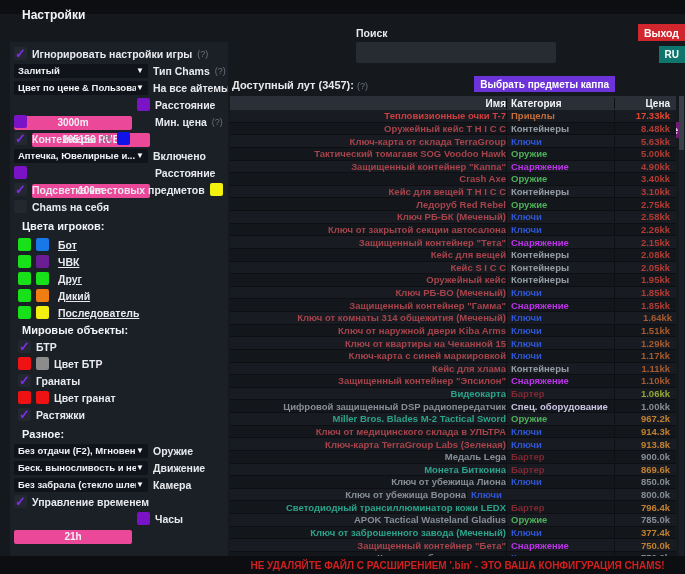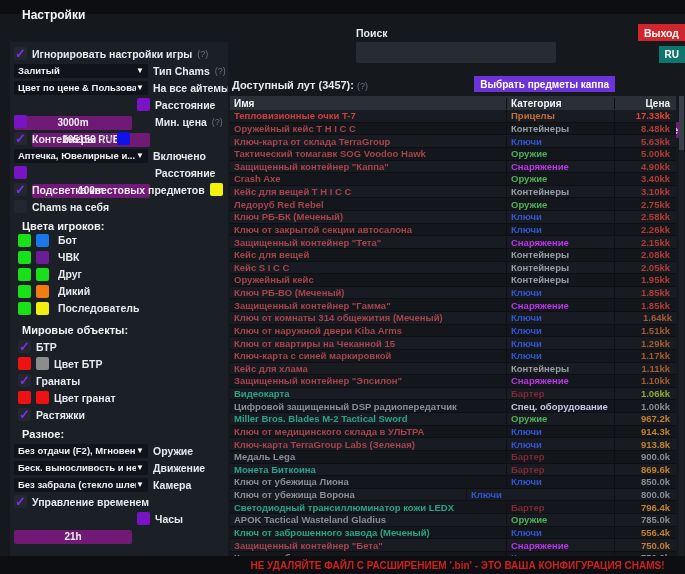--- a/index.html
+++ b/index.html
@@ -28,28 +28,28 @@
   }
   .checkbox.un { color:transparent; }
   .dd {
     width:134px; height:14px; background:#10141a; border-radius:2px; flex:0 0 auto;
     display:flex; align-items:center; justify-content:space-between;
     padding:0 4px; font-size:9.5px; color:#f0f2f5; overflow:hidden;
   }
   .dd .ddval { overflow:hidden; text-overflow:clip; white-space:nowrap; }
   .arr { font-size:8px; color:#ffffff; flex:0 0 auto; }
   .inp {
-    width:118px; height:14px; background:#701a75; border-radius:2px; flex:0 0 auto;
+    width:118px; height:14px; background:#ec4899; border-radius:2px; flex:0 0 auto;
     display:flex; align-items:center; justify-content:center; font-size:10px; color:#f0f2f5;margin-top:36px;
   }
   .swatch { width:13px; height:13px; border-radius:2px; flex:0 0 auto; }
   .help { color:#6c7280; font-weight:normal; font-size:9px; }
   .lbl { font-size:10.5px; }
   .sec-h { font-size:11px; padding:5px 0 3px 12px; color:#f2f4f7; height:19px; }
-  .prow { display:flex; align-items:flex-start; height:17px; padding-left:8px; gap:5px; font-size:10.5px; }
+  .prow { display:flex; align-items:flex-end; height:17px; padding-left:8px; gap:5px; font-size:10.5px;text-decoration:underline; }
   .prow .lbl { margin-left:4px; }
   .wrow { display:flex; align-items:center; height:17px; padding-left:8px; gap:5px; font-size:10.5px; }
 
   
   .search-label { position:absolute; left:356px; top:27px; width:200px; font-size:10.5px; }
   .search-input {
     position:absolute; left:356px; top:42px; width:200px; height:21px;
     background:#272b32; border:none; outline:none; border-radius:2px;
     color:#e8eaee; font:bold 10.5px "Liberation Sans", sans-serif; padding:0 6px;
   }
@@ -59,21 +59,21 @@
   .loot-title { position:absolute; left:232px; top:79px; font-size:11px; }
   .kappa-btn { position:absolute; right:70px; top:76px; height:16px; font-size:10px; }
   .drop-btn  { position:absolute; right:1px;  top:76px; height:16px; font-size:10px; }
 
   
   .tbl { position:absolute; left:230px; top:96px; width:446px; height:460px; overflow:hidden; }
   .thead { display:flex; align-items:center; height:14px; background:#2b2f37; font-size:10px; color:#f2f4f7; }
   .trow  { display:flex; align-items:center; height:12.63px; font-size:9.5px; border-bottom:1px solid #0d0f13; }
   .trow:nth-child(odd) { background:#181b21; }
   .trow:nth-child(even){ background:#13161b; }
-  .c-name  { flex:1 1 auto; padding-left:4px; overflow:hidden; white-space:nowrap; }
+  .c-name  { flex:1 1 auto; padding-left:4px; overflow:hidden; white-space:nowrap;text-align:right; }
   .c-cat   { width:108px; flex:0 0 auto; padding-left:4px; border-left:1px solid #0d0f13; overflow:hidden; white-space:nowrap; }
   .c-price { width:62px; flex:0 0 auto; text-align:right; padding-right:6px; border-left:1px solid #0d0f13; white-space:nowrap; }
   .scrollbar { position:absolute; right:1px; top:96px; width:5px; height:460px; background:#1b1f25; }
   .scroll-thumb { width:5px; height:54px; background:#394049; }
 
   
   .msgbar { position:absolute; left:0; right:0; bottom:0; height:18px; background:#0c0e11; }
   .msg { position:absolute; left:230px; right:0; bottom:0; height:18px; display:flex; align-items:center; justify-content:center; color:#d41f1f; font-size:10px; white-space:nowrap; }
 </style>
 </head>
@@ -478,21 +478,21 @@
 
       <div class="trow">
         <div class="c-name" style="color: rgb(136, 142, 149);">APOK Tactical Wasteland Gladius</div>
         <div class="c-cat" style="color: rgb(79, 176, 90);">Оружие</div>
         <div class="c-price" style="color: rgb(134, 140, 147);">785.0k</div>
       </div>
 
       <div class="trow">
         <div class="c-name" style="color: rgb(43, 163, 138);">Ключ от заброшенного завода (Меченый)</div>
         <div class="c-cat" style="color: rgb(47, 85, 208);">Ключи</div>
-        <div class="c-price" style="color: rgb(192, 128, 47);">556.4k</div>
+        <div class="c-price" style="color: rgb(192, 128, 47);">377.4k</div>
       </div>
 
       <div class="trow">
         <div class="c-name" style="color: rgb(167, 67, 75);">Защищенный контейнер "Бета"</div>
         <div class="c-cat" style="color: rgb(187, 53, 232);">Снаряжение</div>
         <div class="c-price" style="color: rgb(192, 128, 47);">750.0k</div>
       </div>
 
       <div class="trow">
         <div class="c-name" style="color: rgb(136, 142, 149);">Ключ от кабинета заправки</div>

